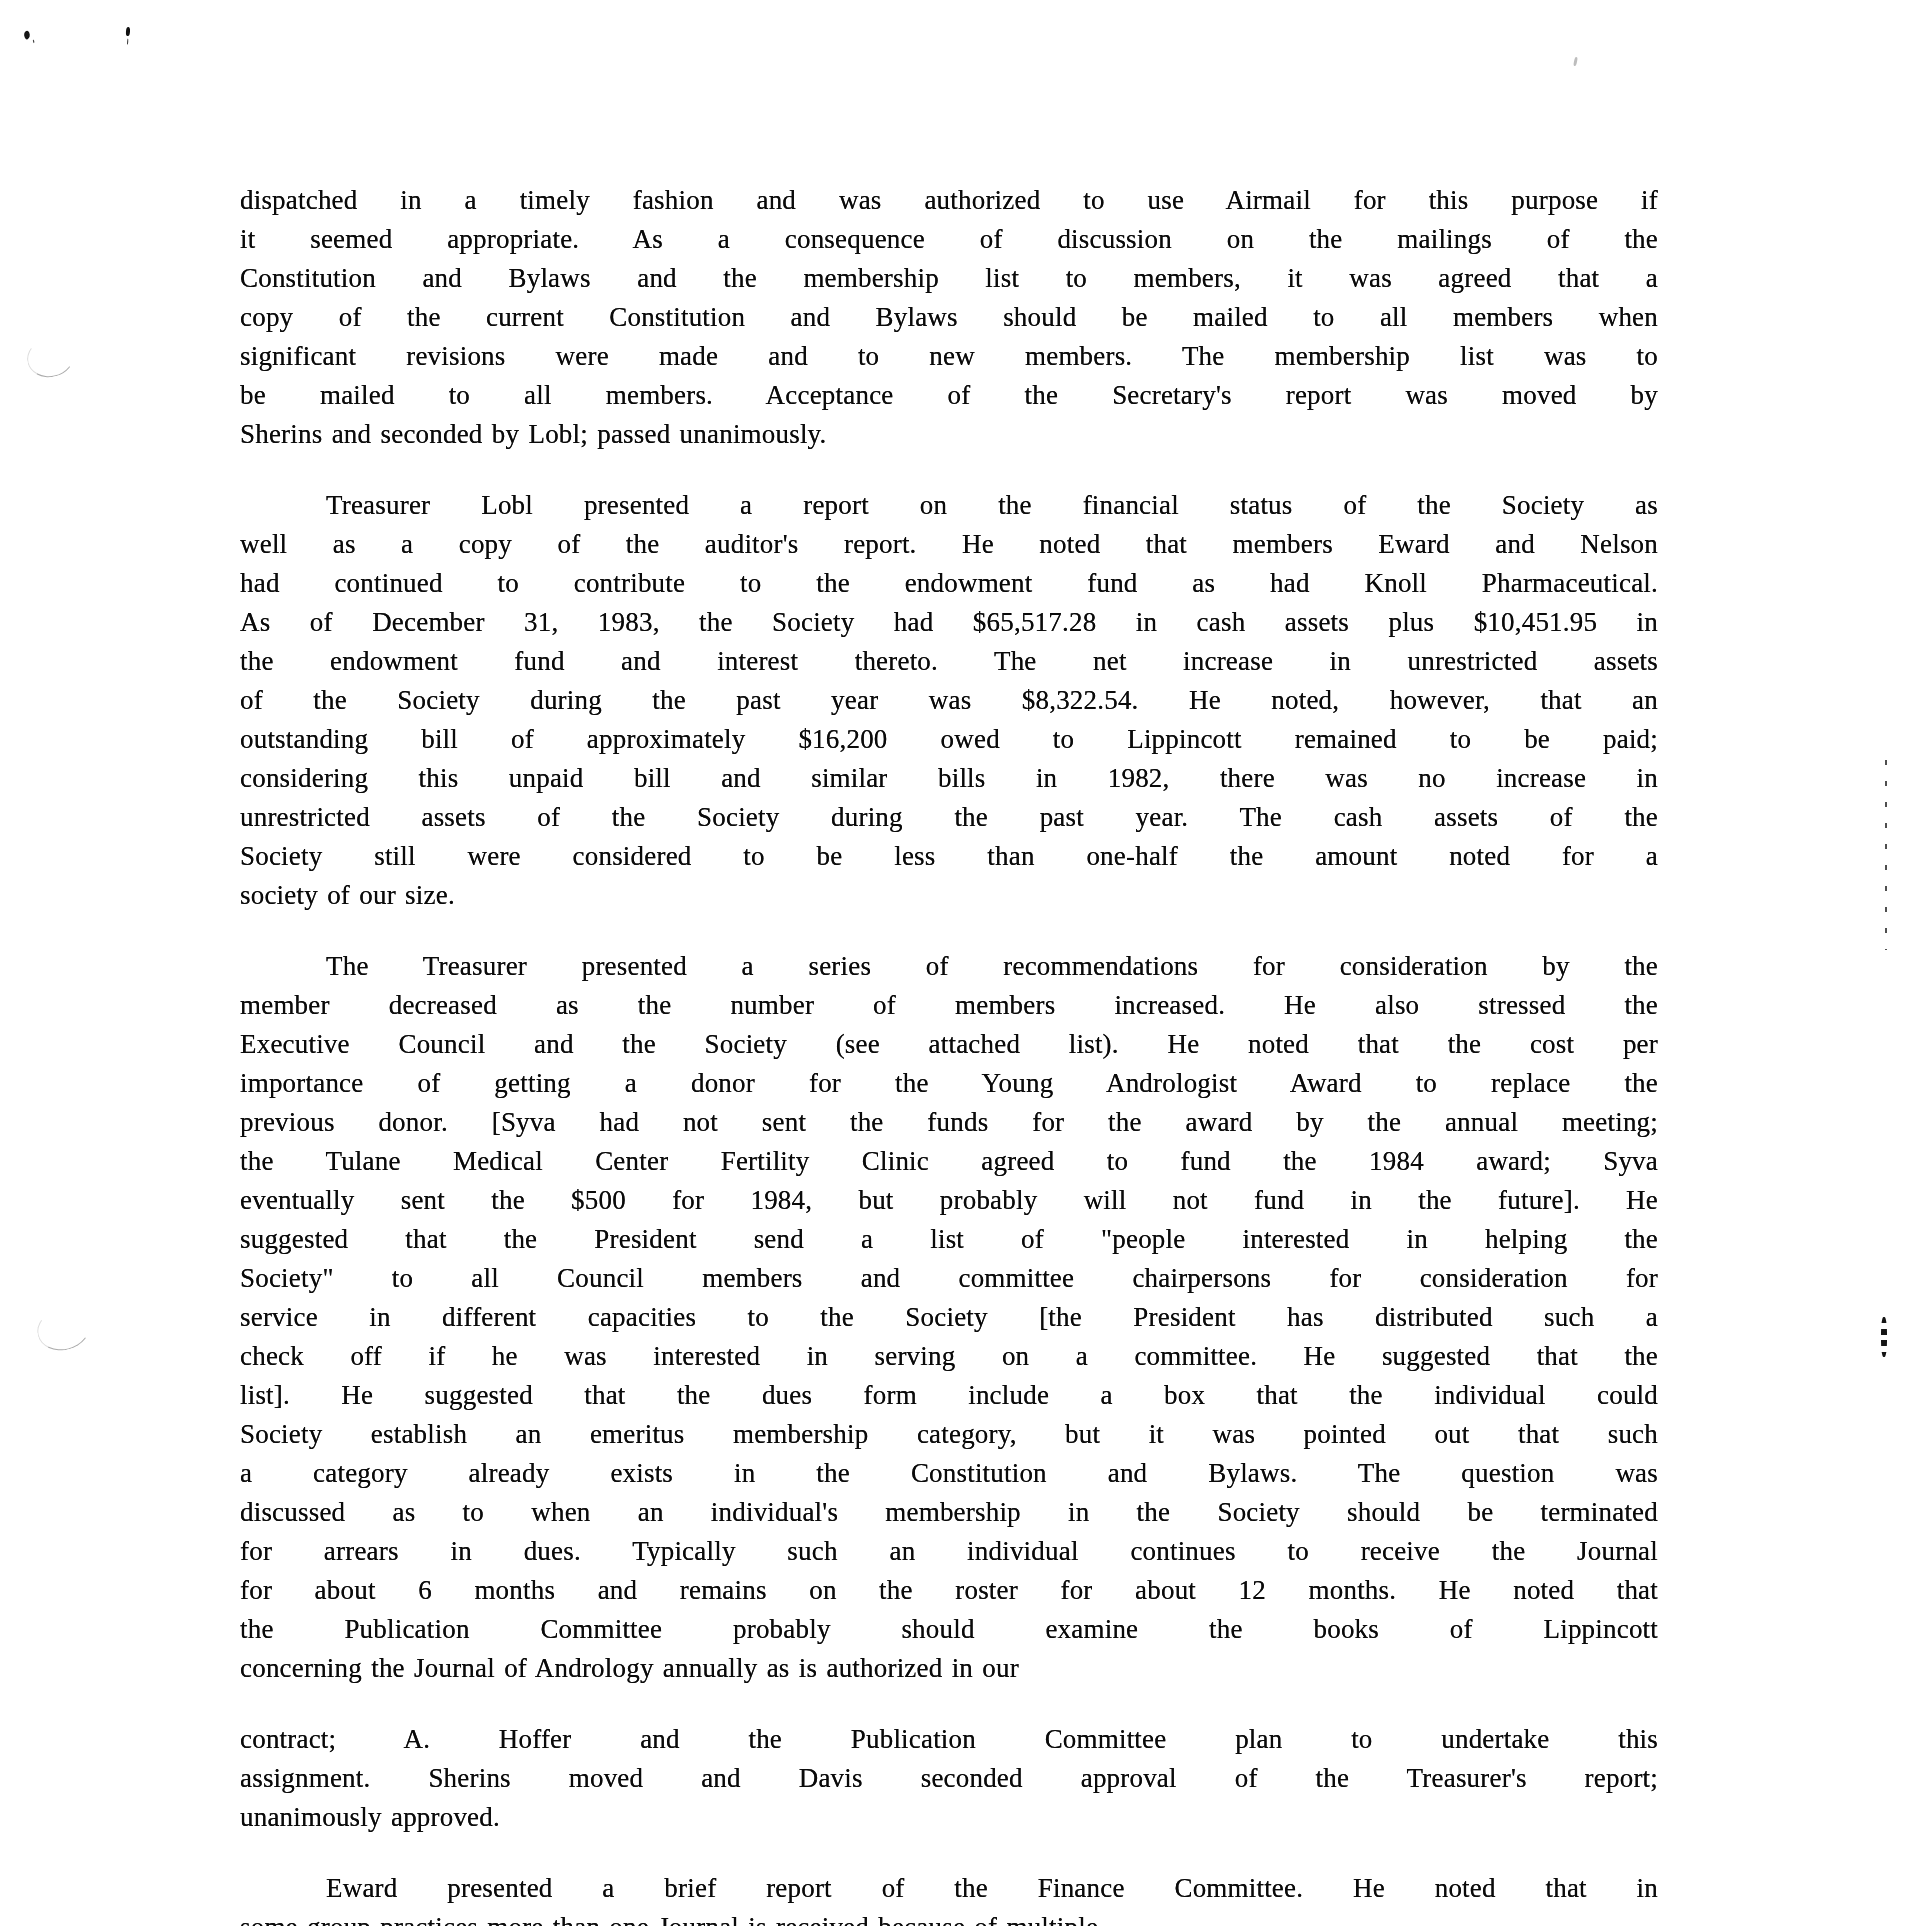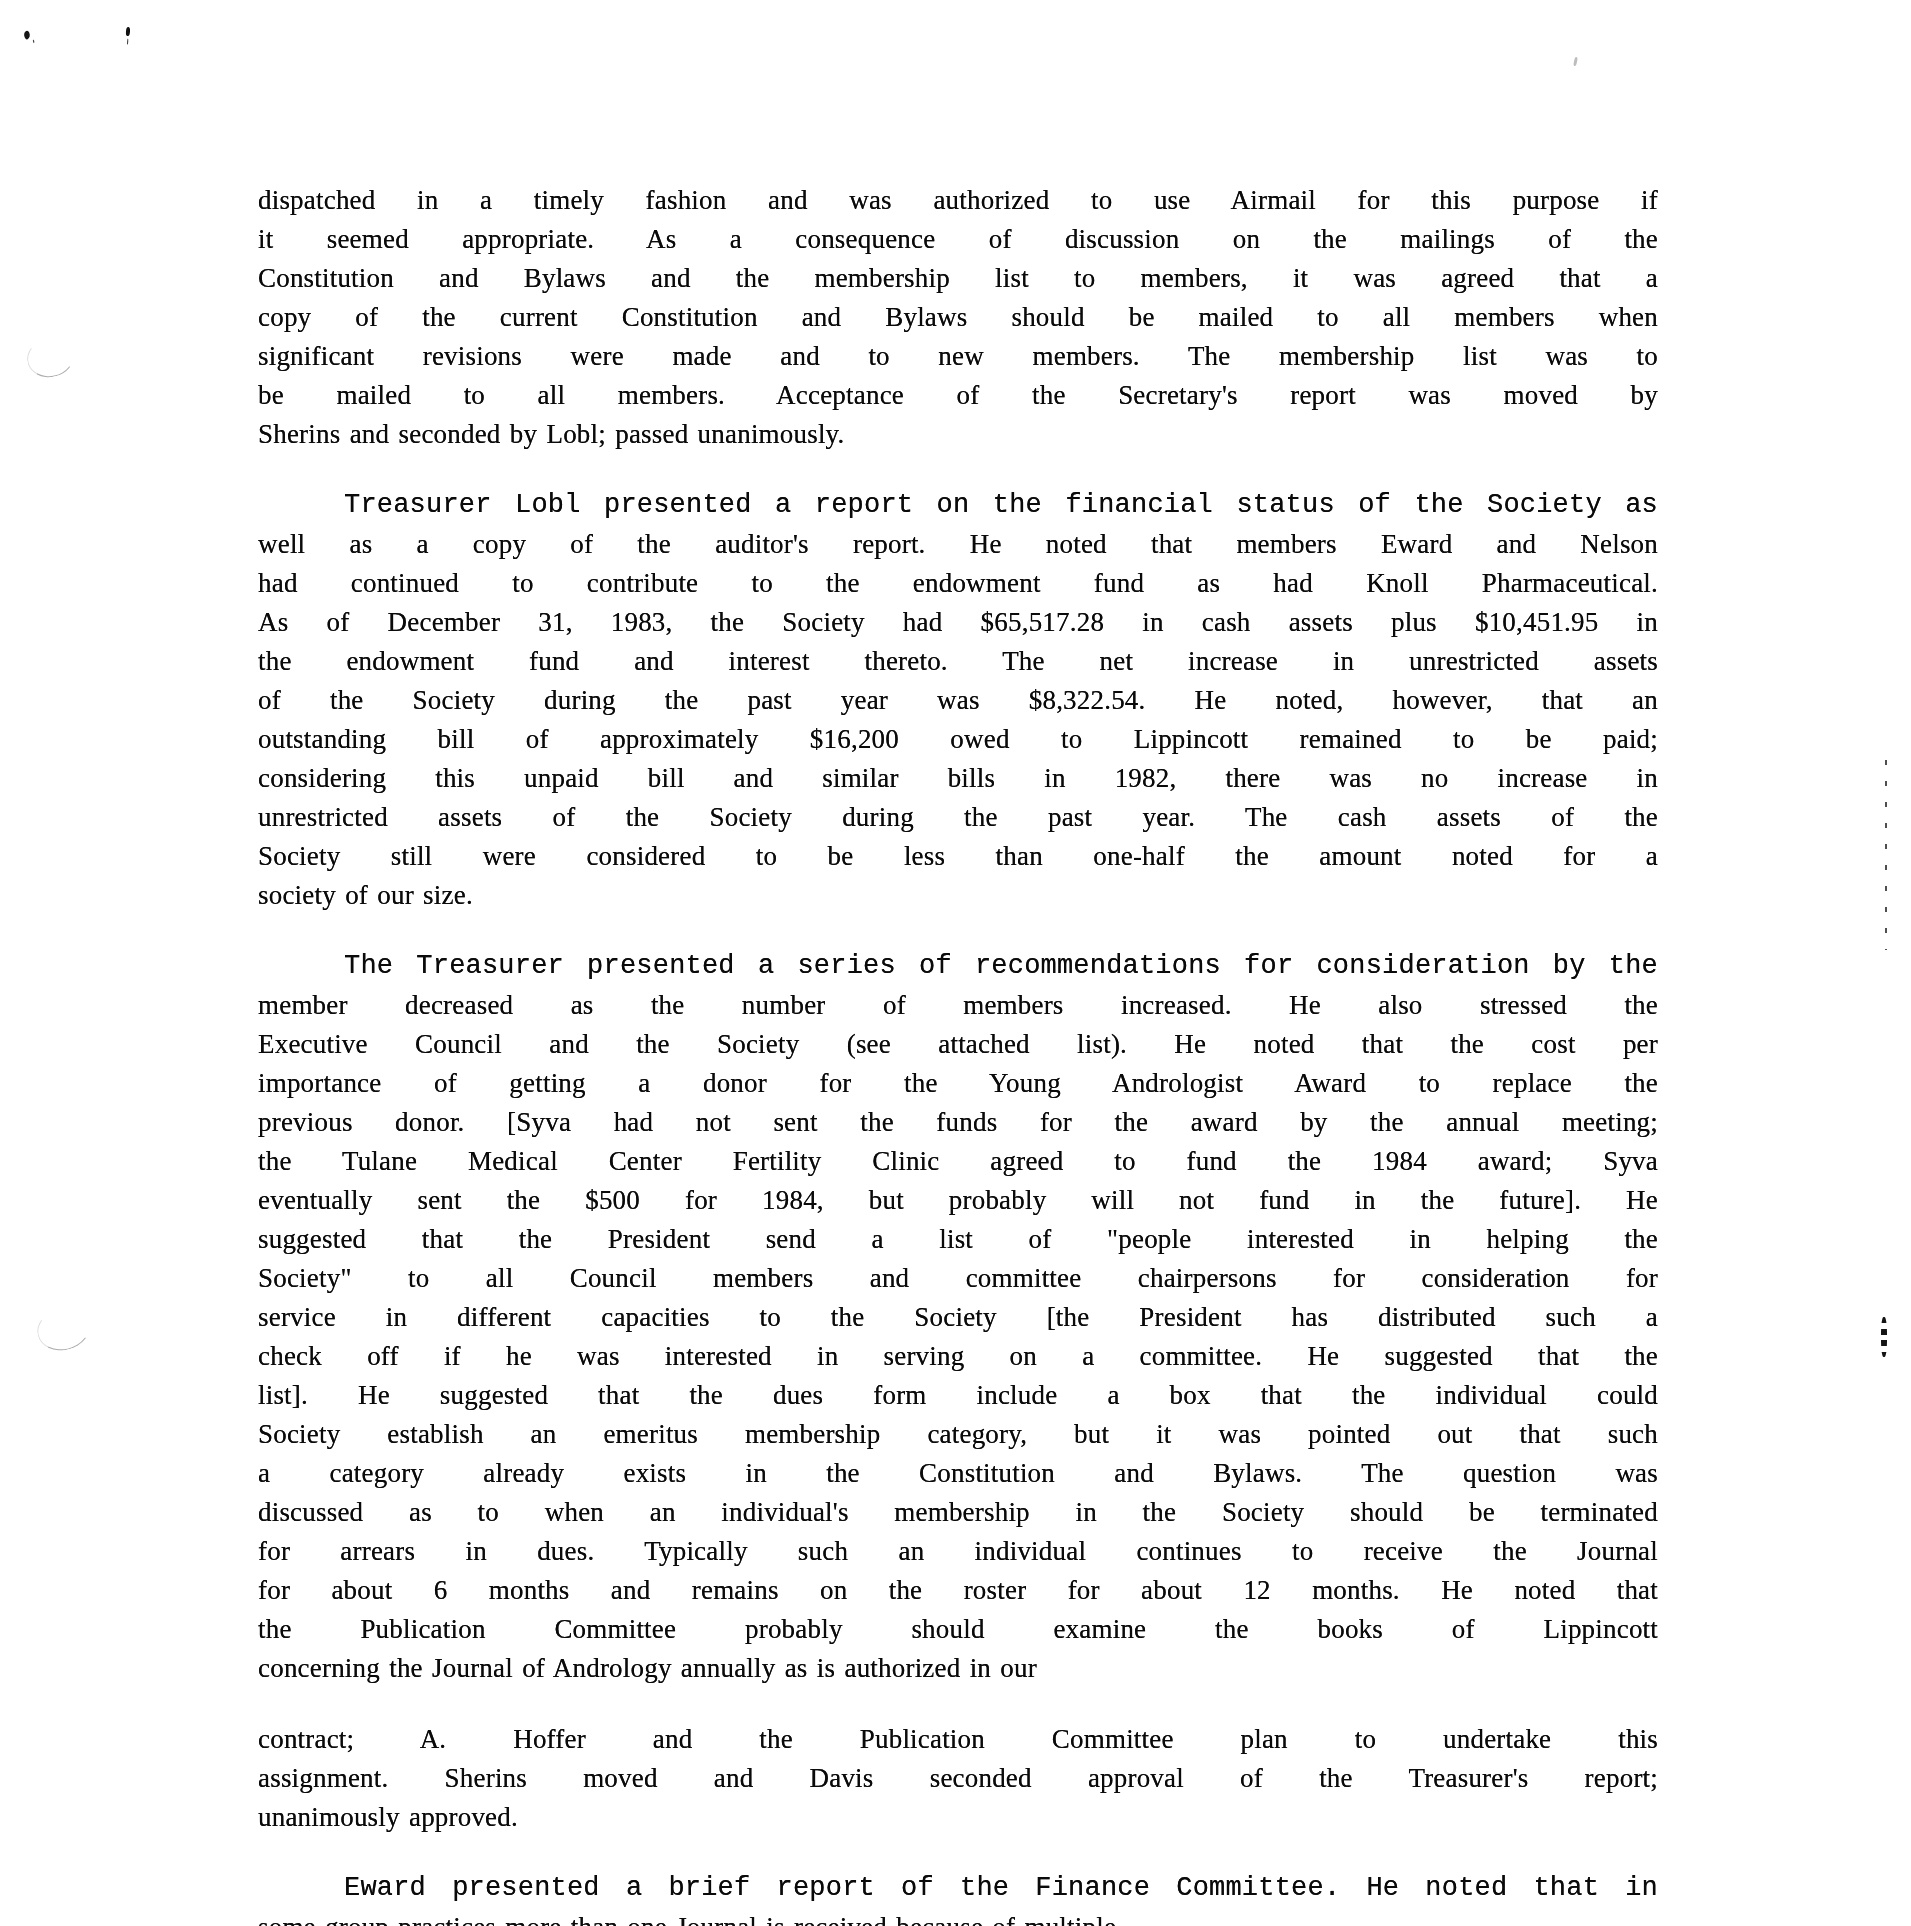--- a/index.html
+++ b/index.html
@@ -17,33 +17,33 @@
     position: absolute;
     inset: 0;
     background: #ffffff;
   }
   .text-block {
     position: absolute;
     left: 240px;
     top: 181px;
     width: 1418px;
   }
-  .para { margin: 0 0 32px 18px; }
+  .para { margin: 0 0 32px 0; }
   .line {
     font-size: 27px;
     line-height: 39px;
     text-align: justify;
     text-align-last: justify;
     letter-spacing: 0.2px;
     word-spacing: 2.3px;
     text-shadow: 0 0 0.5px rgba(0,0,0,0.8);
     white-space: normal;
   }
   .para .line:last-child { text-align-last: left; }
-  .para.indent .line:first-child { text-indent: 86px; font-family: Liberation Mono, monospace; }
+  .para.indent .line:first-child { text-indent: 86px; }
   
   .artifact { position: absolute; pointer-events: none; }
   .mark-a {
     left: 24px; top: 31px; width: 6.2px; height: 8px;
     background: #161616; border-radius: 65% 35% 70% 30%;
     transform: rotate(-24deg);
     box-shadow: 3.5px 8.5px 0 -2.3px #444;
   }
   .mark-b {
     left: 126px; top: 27px; width: 4.2px; height: 8.9px;

